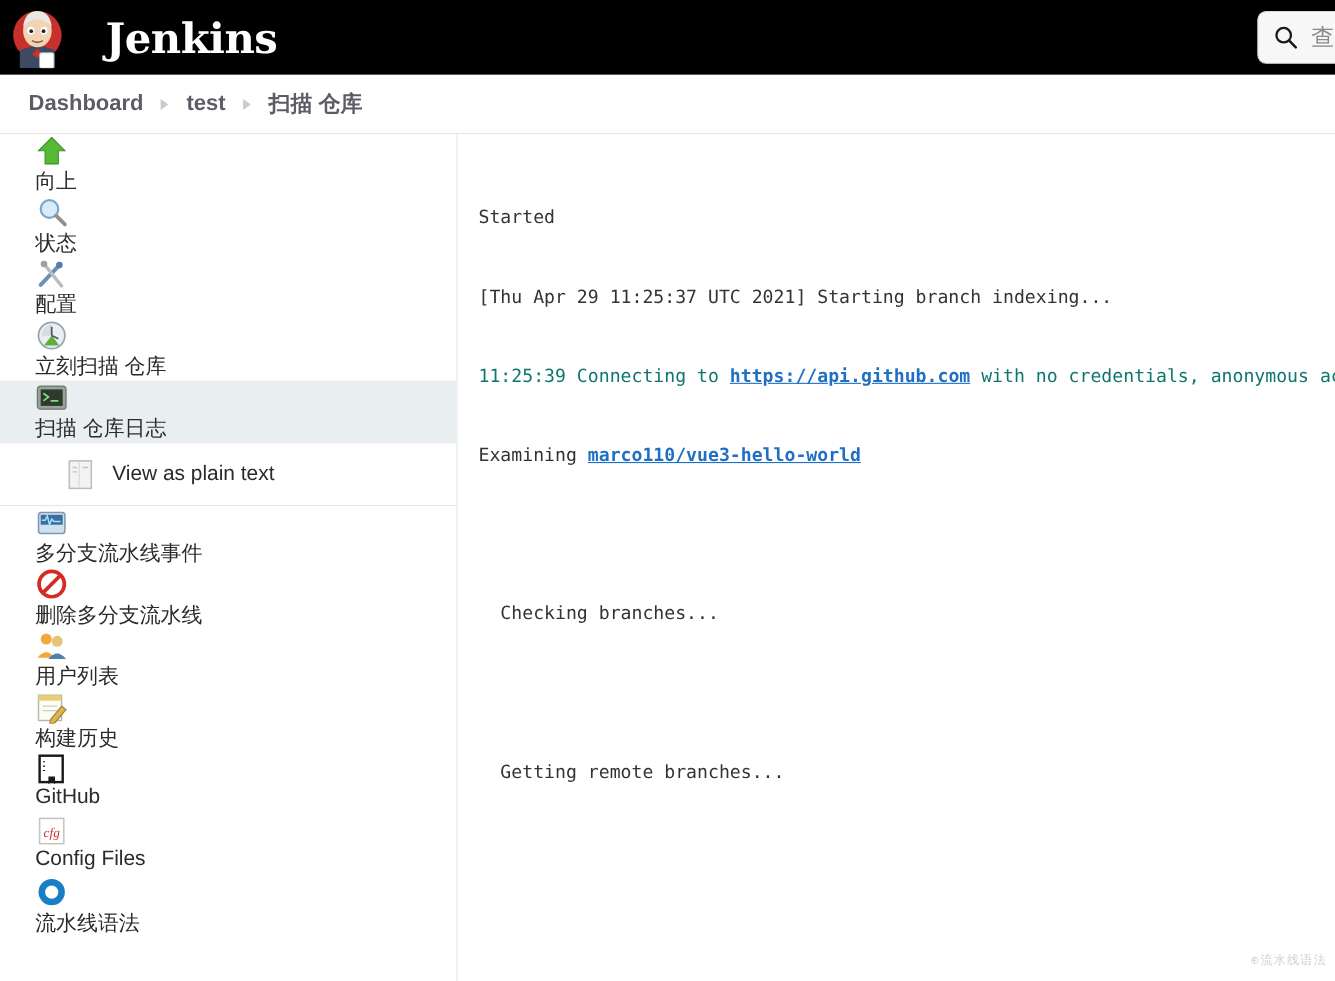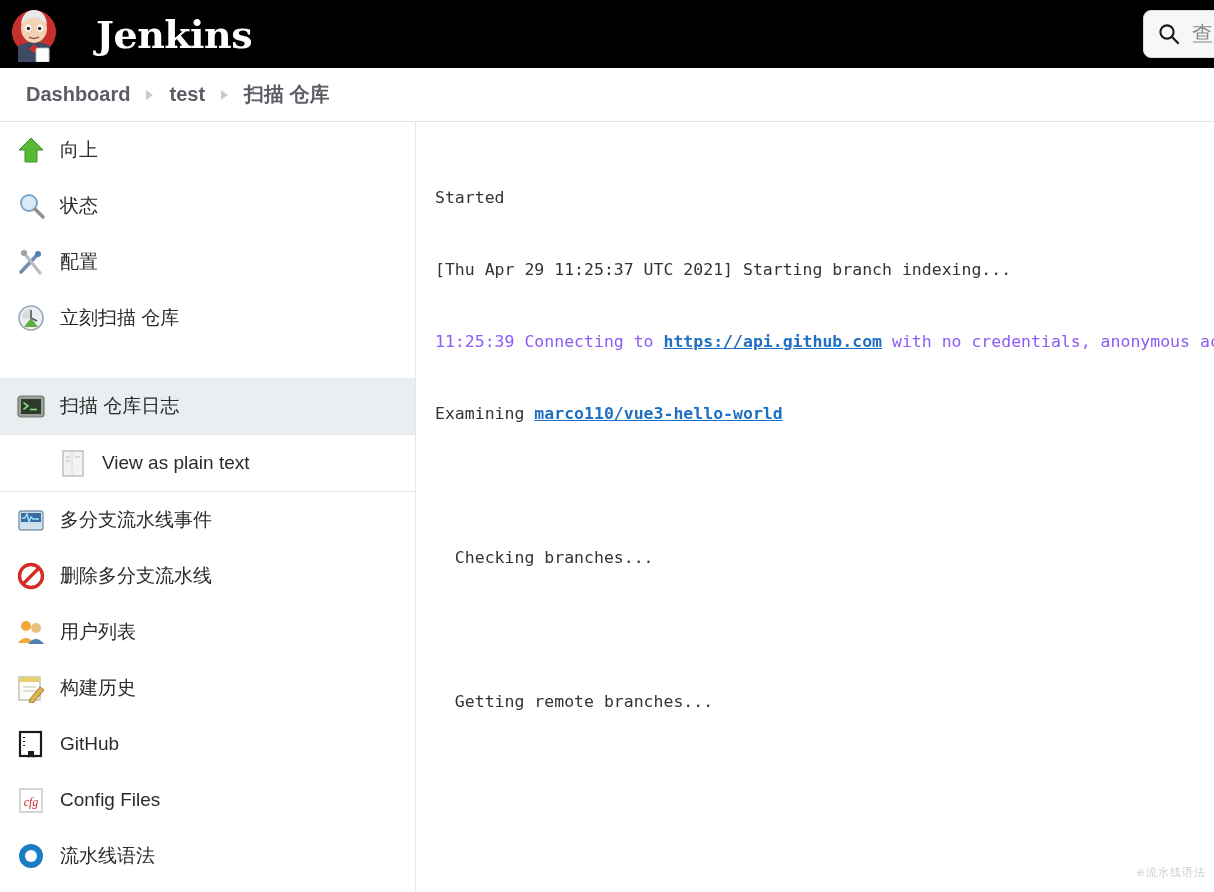--- a/index.html
+++ b/index.html
@@ -65,27 +65,28 @@
 
   
   #sidebar {
     position: absolute; left: 0; top: 122px;
     width: 416px; height: 770px;
     background: #fff;
     border-right: 1px solid #e6e6e6;
     overflow: hidden;
   }
   .side-item {
-    display: flex; align-items: center;
+    display: flex; align-items: flex-start;
     height: 56px;
-    padding-left: 16px;
+    padding-left: 32px;
     text-decoration: none;
     cursor: pointer;
-  }
-  .side-item.active { background: #e9eef1; margin-top: 32px; }
+    flex-direction: column;
+  }
+  .side-item.active { background: #e9eef1; }
   .side-item .sicon {
     width: 30px; height: 30px; flex: 0 0 30px;
     margin-right: 14px;
     display: flex; align-items: center; justify-content: center;
   }
   .side-item .slabel {
     font-size: 19px; color: #2b2b2b; white-space: nowrap;
   }
   .side-sub {
     display: flex; align-items: center;
@@ -115,21 +116,21 @@
   }
   #console {
     margin: 16px 0 0 18px;
     font-family: "DejaVu Sans Mono", "Liberation Mono", monospace;
     font-size: 16.5px;
     line-height: 24px;
     color: #333;
     white-space: pre;
   }
   #console .ln { white-space: pre; }
-  #console .dim { color: #8b5cf6; }
+  #console .dim { color: #0f766e; }
   #console .lnk { color: #1f6fc4; font-weight: bold; }
   .spacer { height: 24px; }
   #watermark {
     position: absolute; right: 8px; bottom: 12px;
     font-size: 11px; color: #cfcfcf; letter-spacing: 1px;
     white-space: nowrap;
   }
 </style>
 </head>
 <body>

